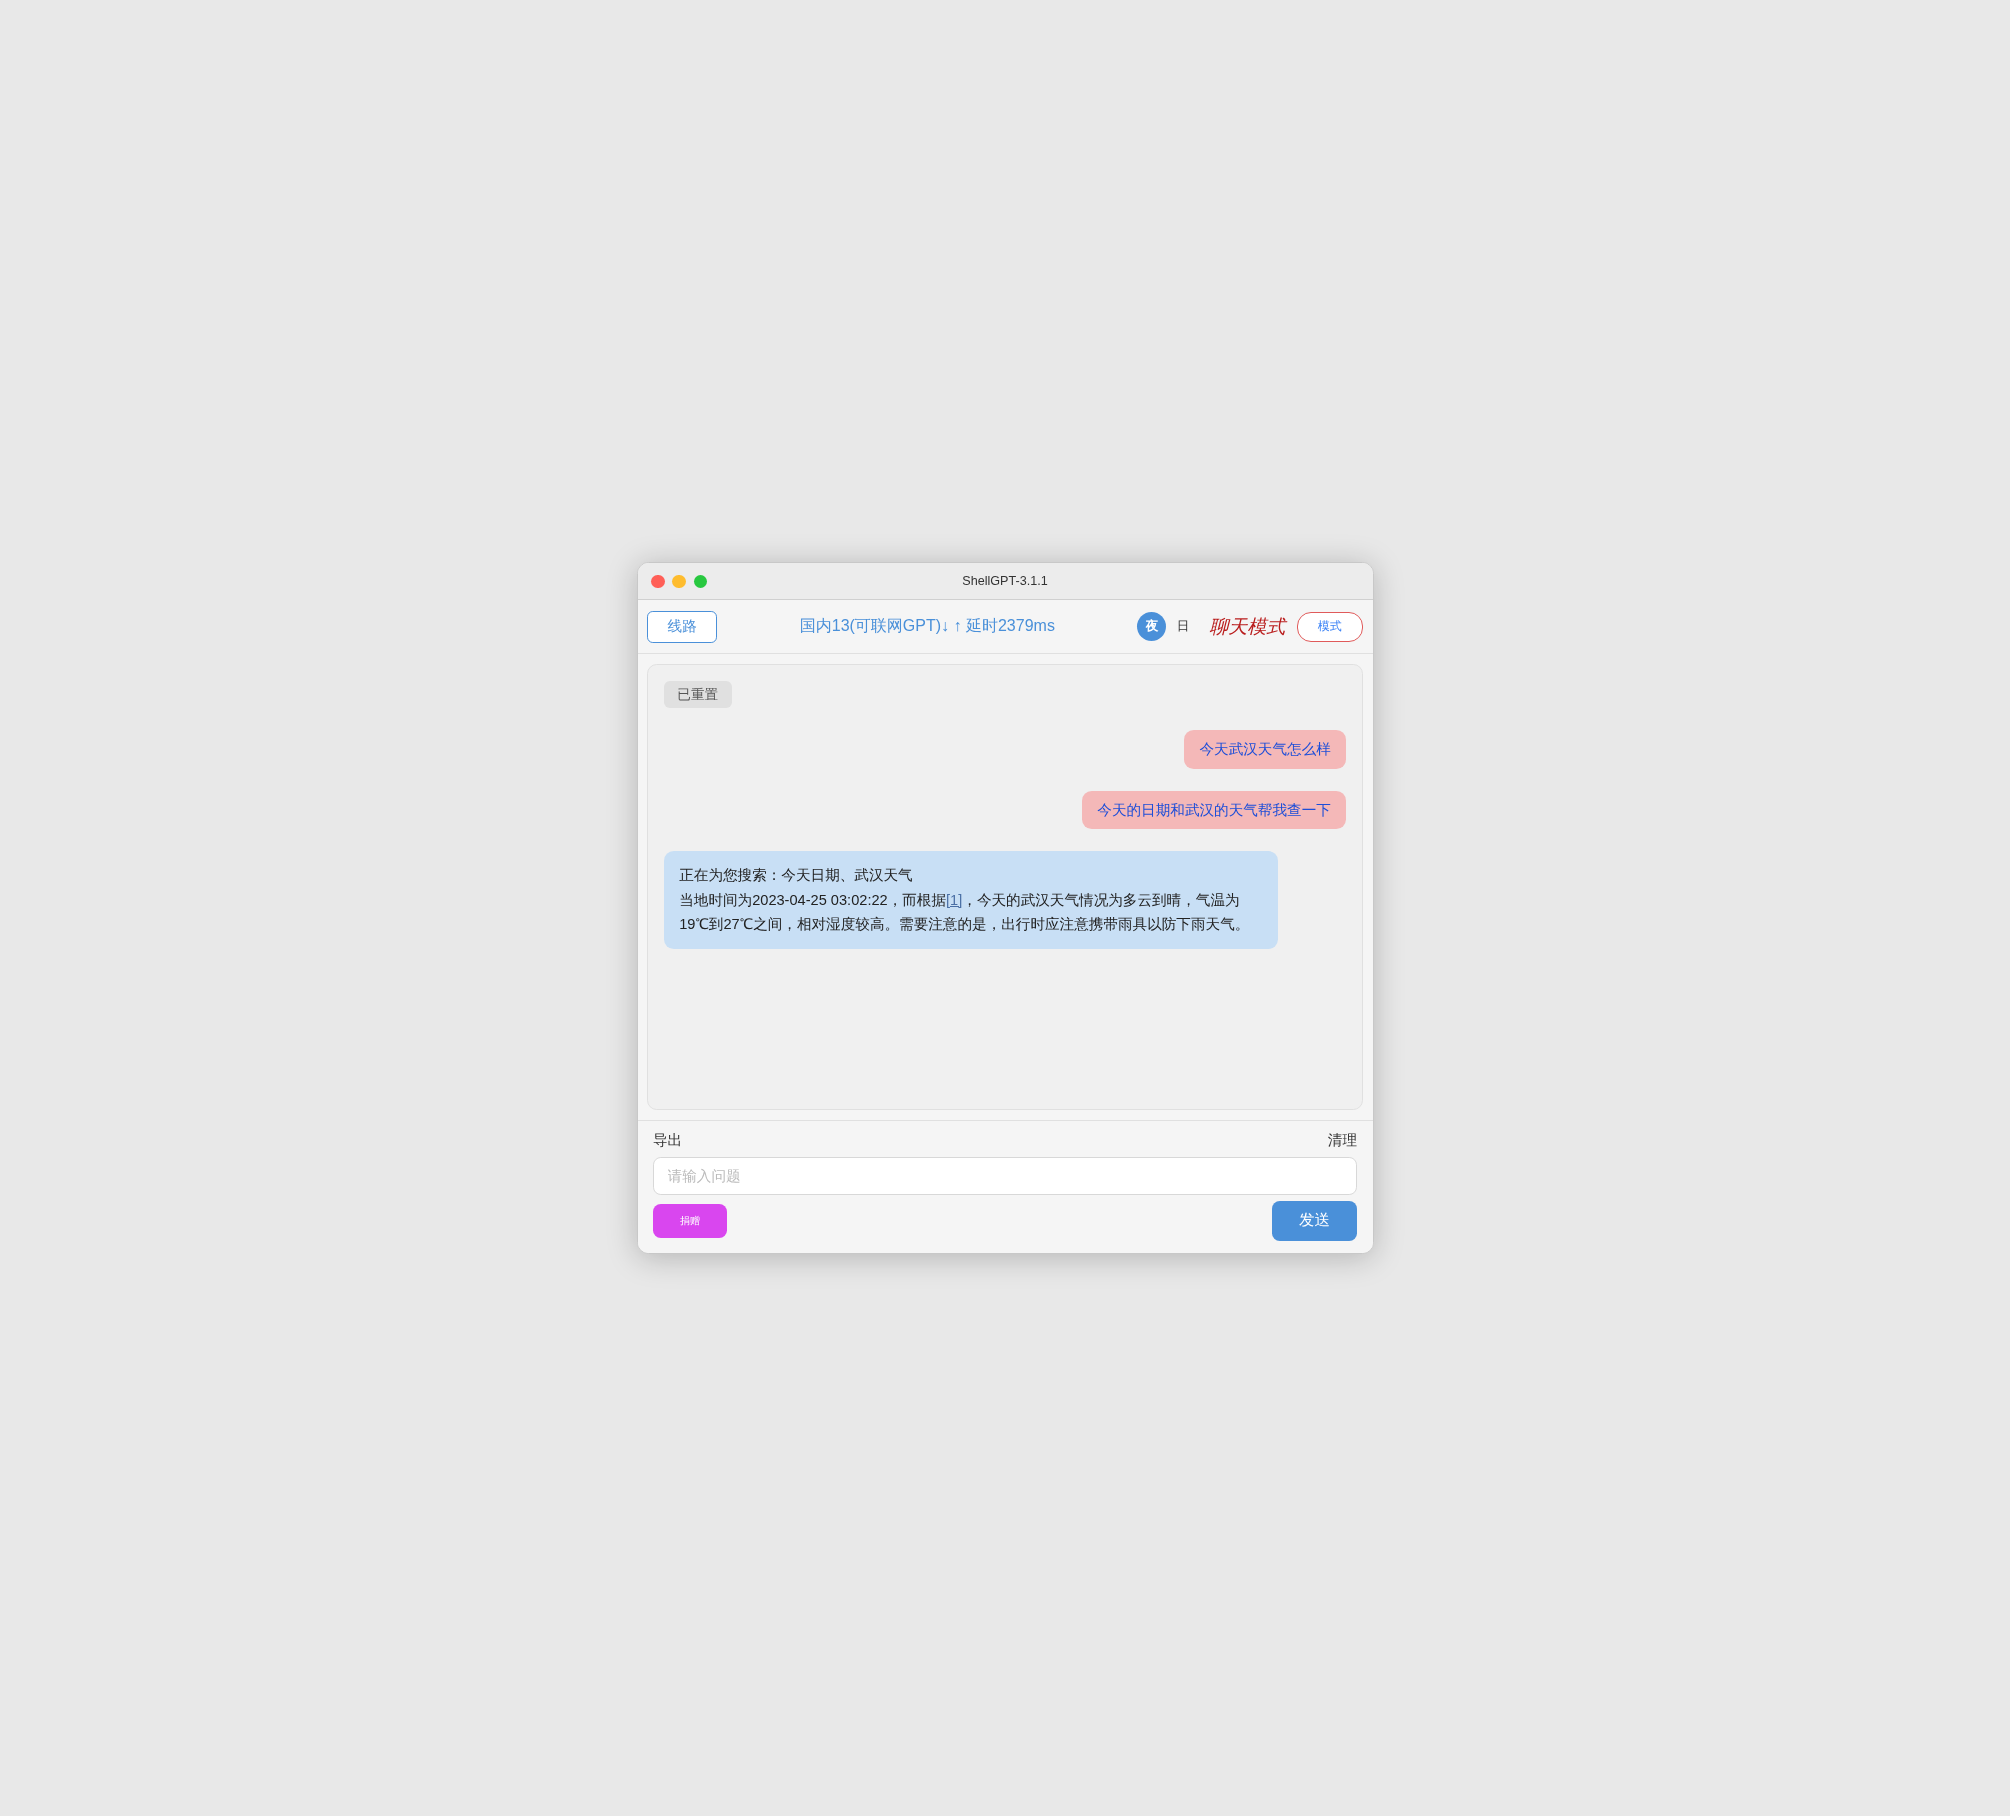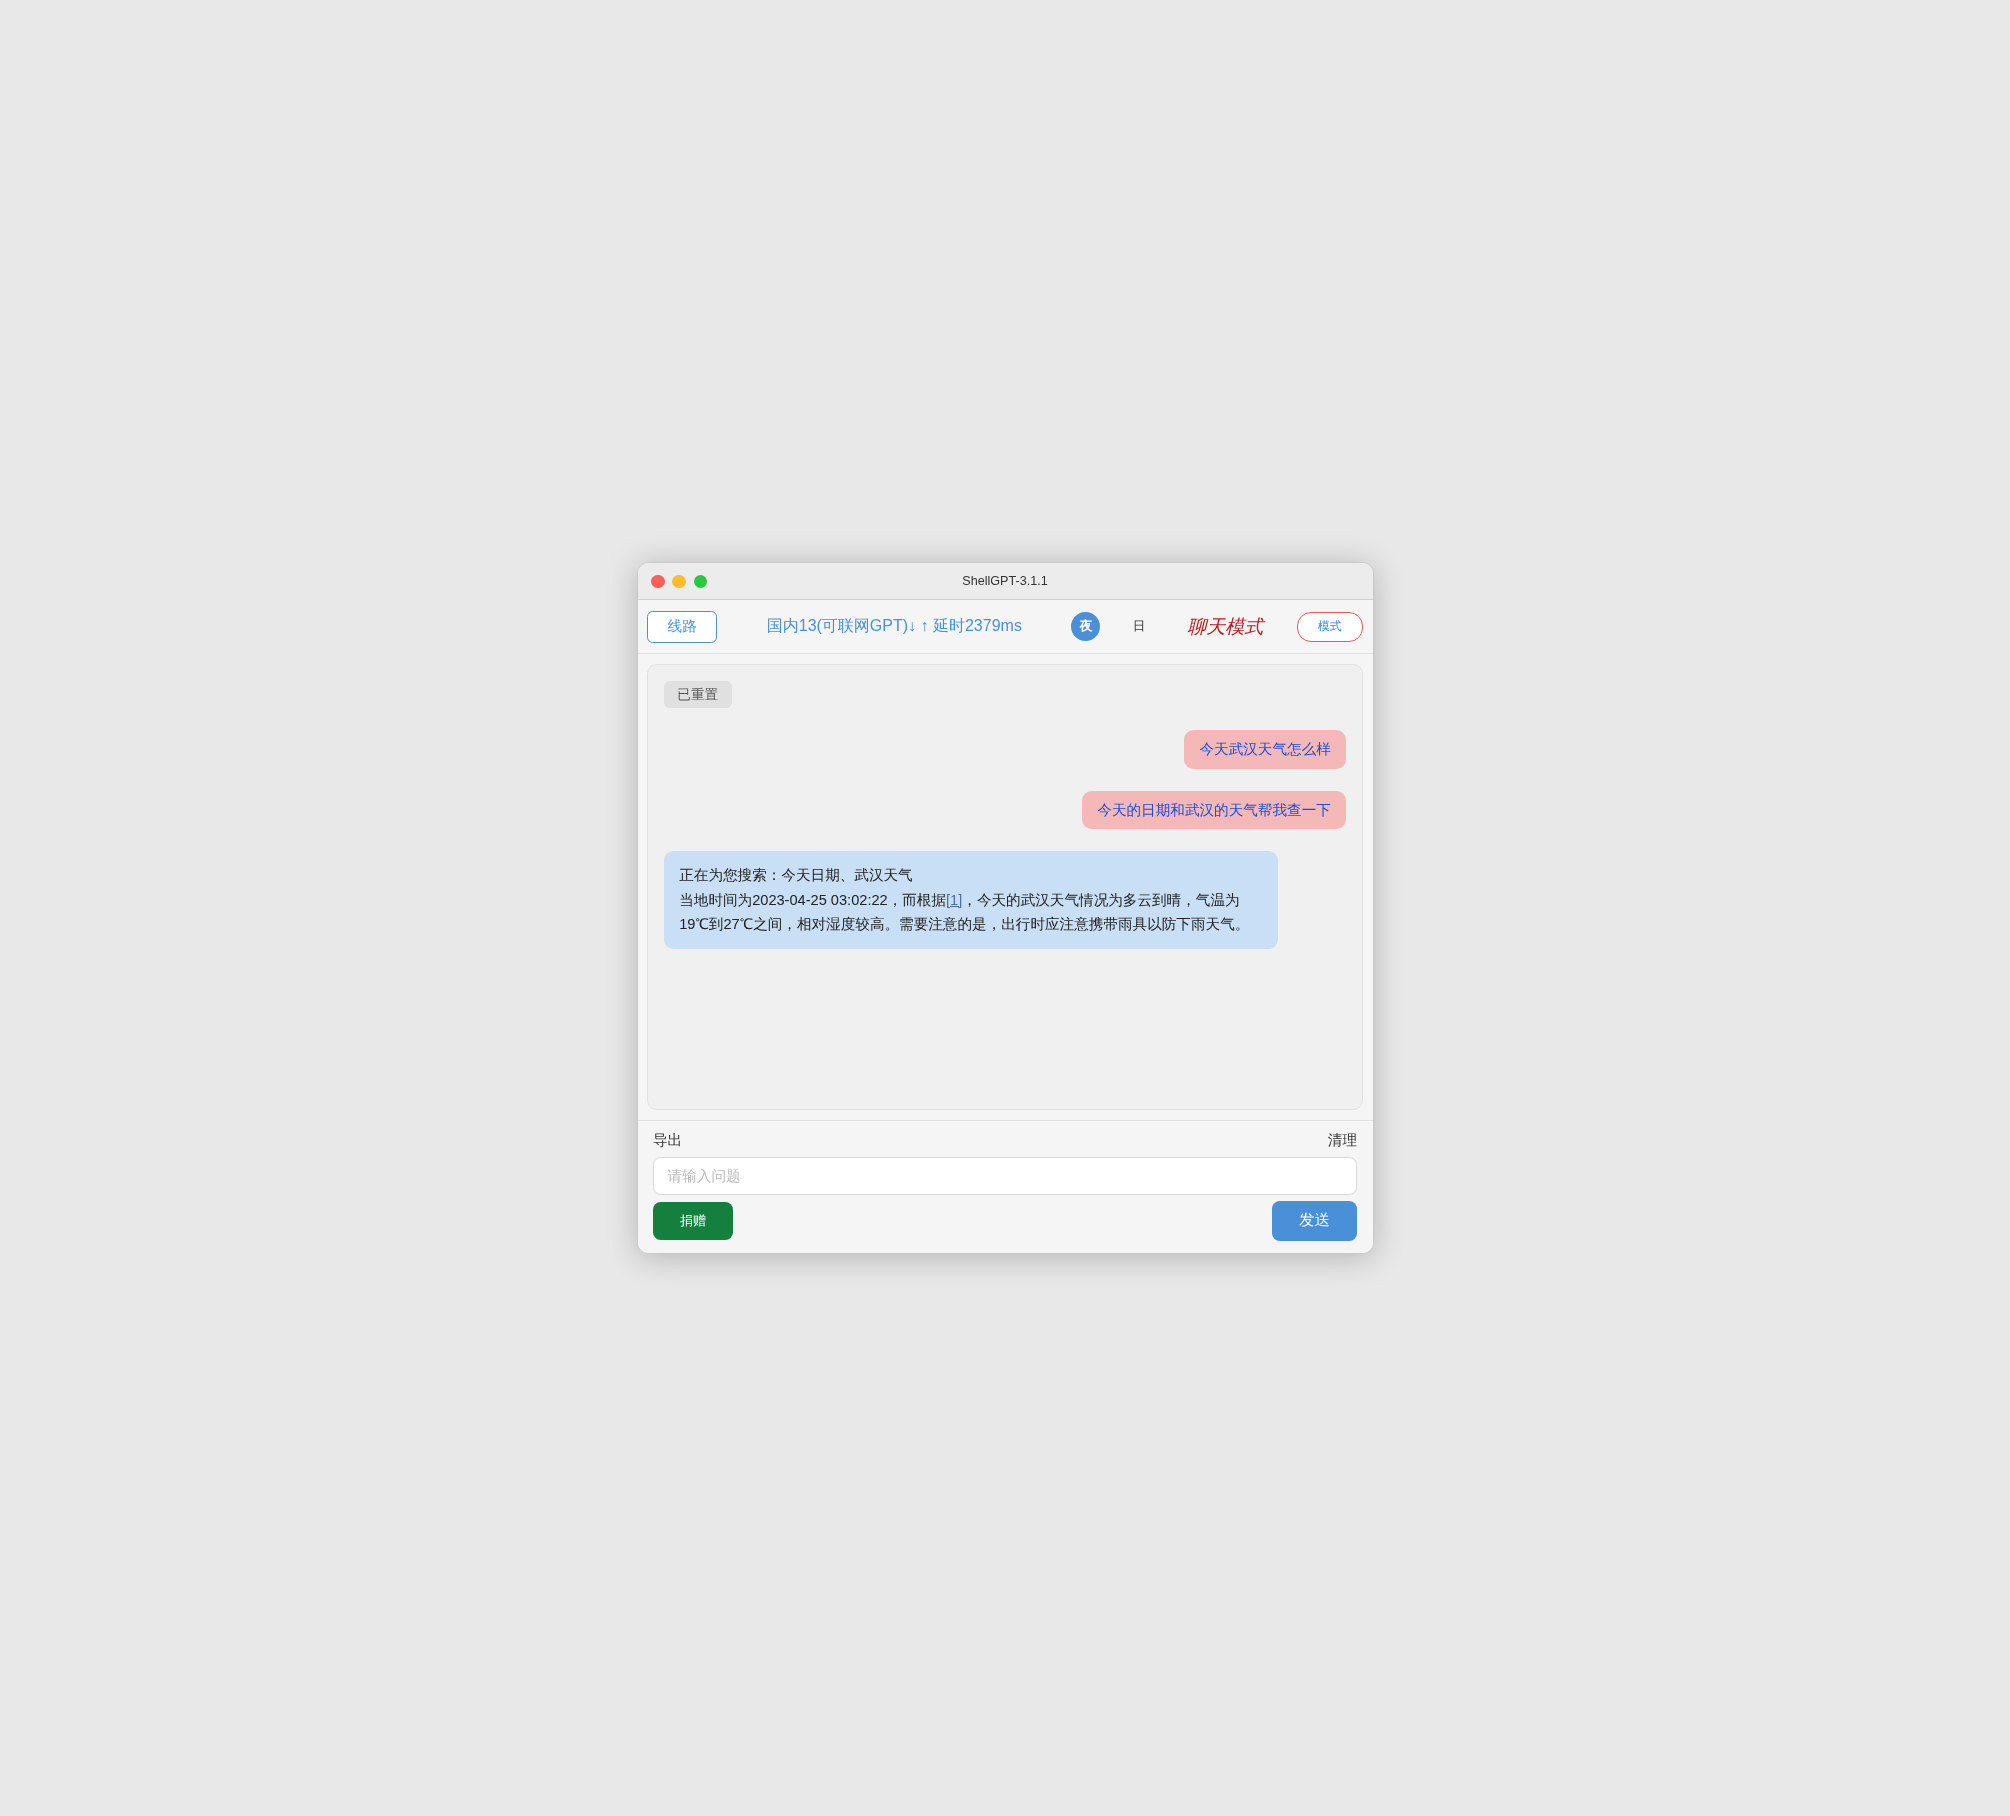--- a/index.html
+++ b/index.html
@@ -47,21 +47,21 @@
     .title-text {
       font-size: 12.6px;
       color: #333;
       font-weight: 500;
     }
     .toolbar {
       display: flex;
       align-items: center;
       background: #f5f5f5;
       padding: 7.8px 9.7px;
-      gap: 24px;
+      gap: 2px;
       border-bottom: 1px solid #e0e0e0;
     }
     .btn-route {
       border: 1.5px solid #4a90d9;
       background: white;
       color: #4a90d9;
       border-radius: 5.8px;
       padding: 5.8px 17.5px;
       font-size: 14.6px;
       font-weight: 500;
@@ -206,26 +206,26 @@
       color: #333;
       background: transparent;
     }
     .chat-input::placeholder { color: #bbb; }
     .bottom-buttons {
       display: flex;
       justify-content: space-between;
       align-items: center;
     }
     .btn-donate {
-      background: #15803d;
+      background: #d946ef;
       color: white;
       border: none;
       border-radius: 7.8px;
       padding: 9.7px 27px;
-      font-size: 13px;
+      font-size: 10px;
       font-weight: 500;
       cursor: pointer;
     }
     .btn-send {
       background: #4a90d9;
       color: white;
       border: none;
       border-radius: 7.8px;
       padding: 9.7px 27px;
       font-size: 15.5px;

